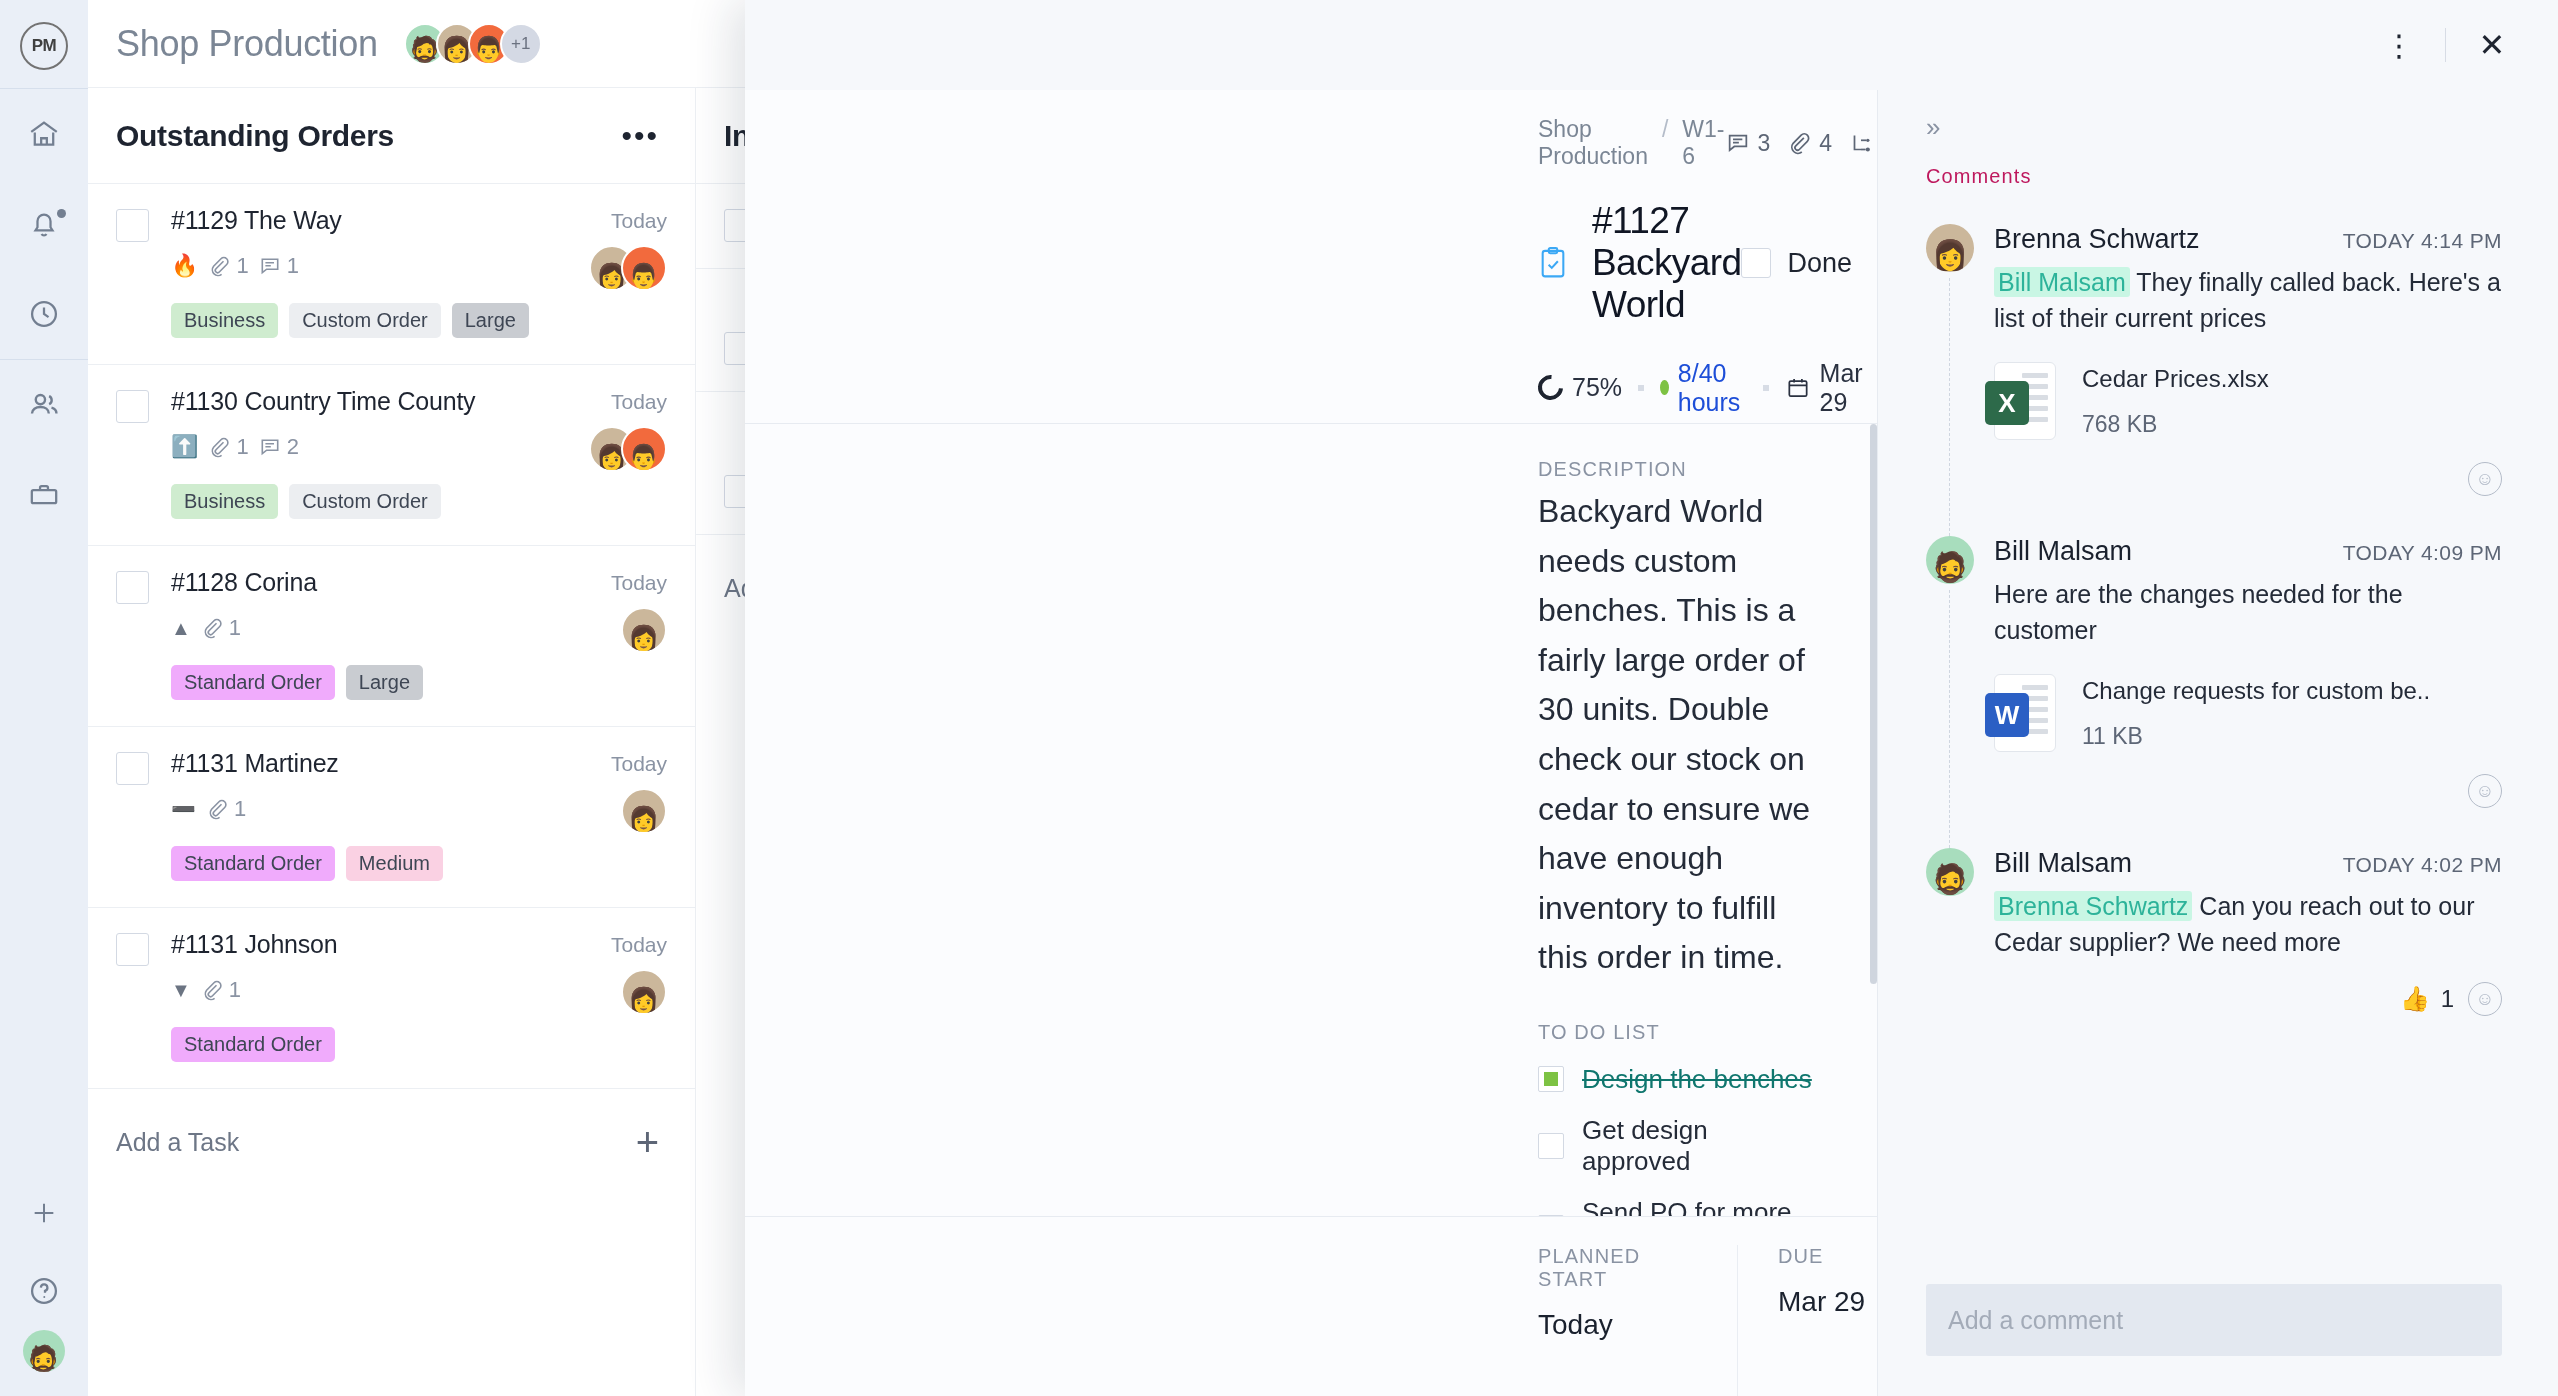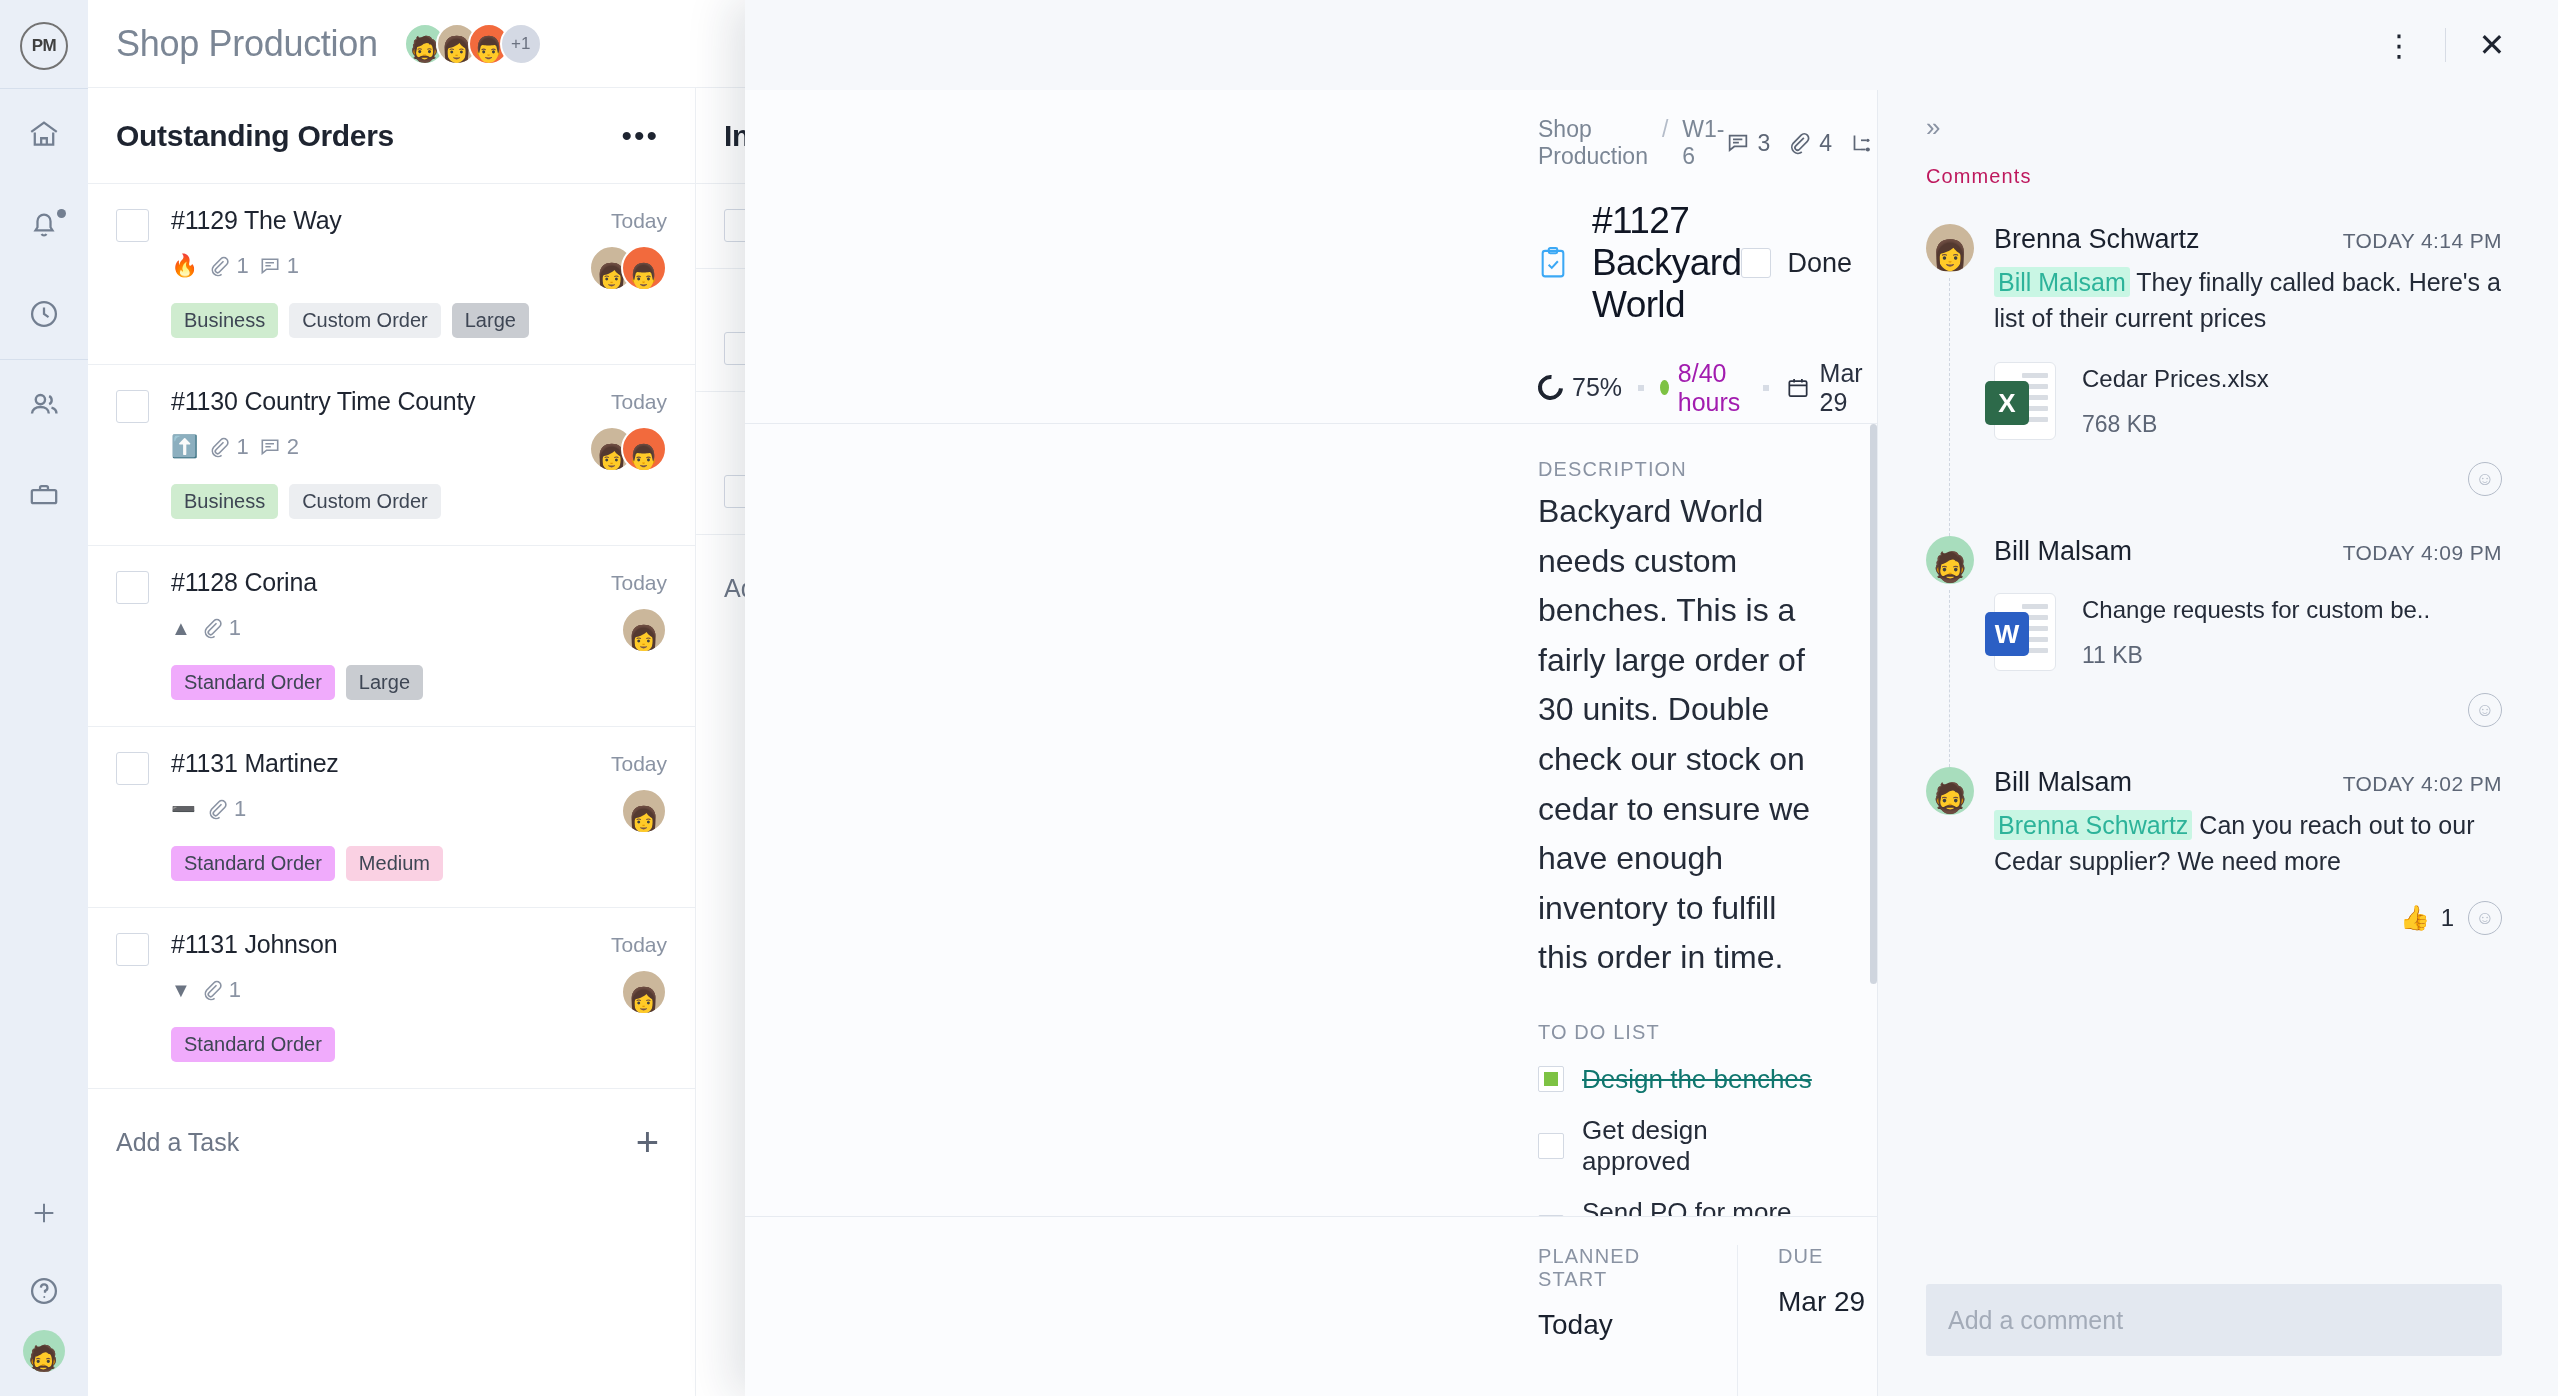--- a/index.html
+++ b/index.html
@@ -150,21 +150,21 @@
   .done-chk { width: 30px; height: 30px; border: 1px solid #d3d9e3; border-radius: 3px; background: #fff; }
   .done-lbl { font-size: 27px; color: #1e2430; }
 
   .meta-row {
     display: flex; align-items: center; gap: 0;
     padding: 0 60px 0 793px; margin-top: 26px; height: 72px;
     border-bottom: 1px solid #e7ebf1;
   }
   .meta-item { display: flex; align-items: center; gap: 9px; font-size: 25px; color: #2a3140; }
   .meta-dot { width: 6px; height: 6px; background: #d7dce5; margin: 0 16px; flex: none; }
-  .meta-muted { color: #a21caf; }
+  .meta-muted { color: #1d4ed8; }
   .ring { width: 25px; height: 25px; border-radius: 50%; border: 4px solid #1e2430;
           border-right-color: transparent; transform: rotate(-40deg); }
   .pct-dot { width: 15px; height: 15px; border-radius: 50%; background: #7dc243; }
   .meta-avs { display: flex; }
   .meta-avs .av { width: 38px; height: 38px; margin-left: -8px; border: 2px solid #fbfcfe; }
   .av-plus { background: #d8f4ee; color: #35b9a0; font-size: 26px; align-items: center; }
 
   .detail-scroll { flex: 1; overflow: hidden; position: relative; padding: 0 60px 0 793px; }
   .sec-label {
     font-size: 20px; color: #8a93a3; letter-spacing: 1.1px;
@@ -715,20 +715,23 @@
             </div>
           </div>
 
           <div class="cm">
             <span class="cm-av" style="background:#a8ddbd">🧔</span>
             <span class="cm-line"></span>
             <div class="cm-head">
               <span class="cm-name">Bill Malsam</span>
               <span class="cm-time" style="text-transform:uppercase">Today 4:09 PM</span>
             </div>
+            <div class="cm-text">
+              <span>Here are the changes needed for the customer</span>
+            </div>
             <div class="attach">
               <span class="file-doc">
                 <span class="lines">
                     <i></i>
                     <i></i>
                     <i></i>
                     <i></i>
                     <i></i>
                   </span>
                 <span class="badge badge-w">W</span>

